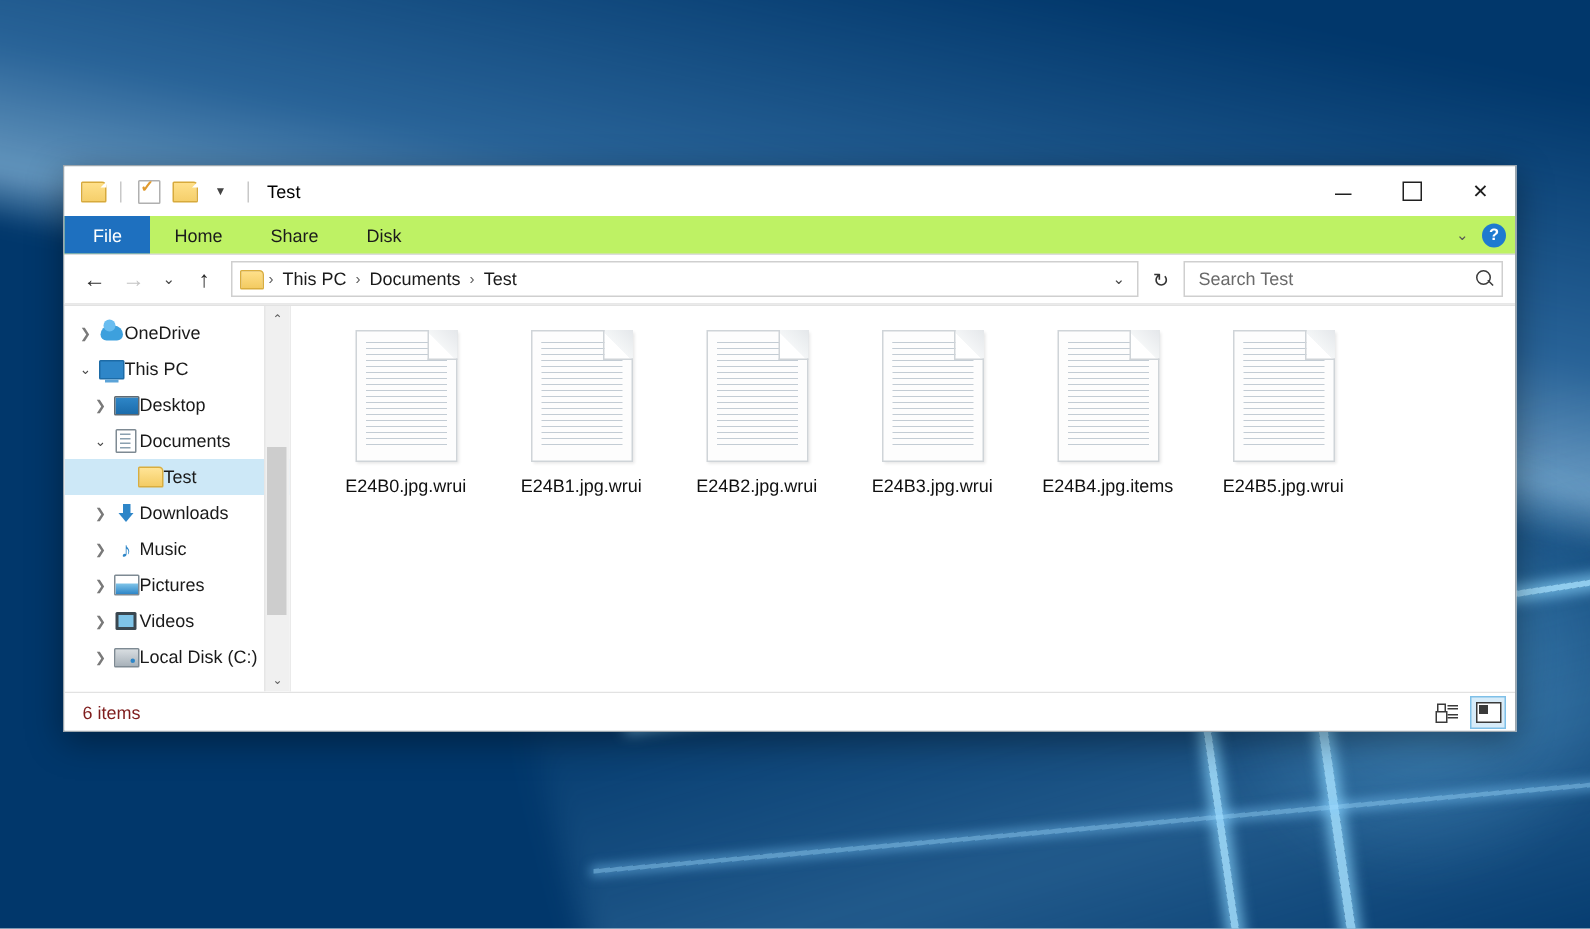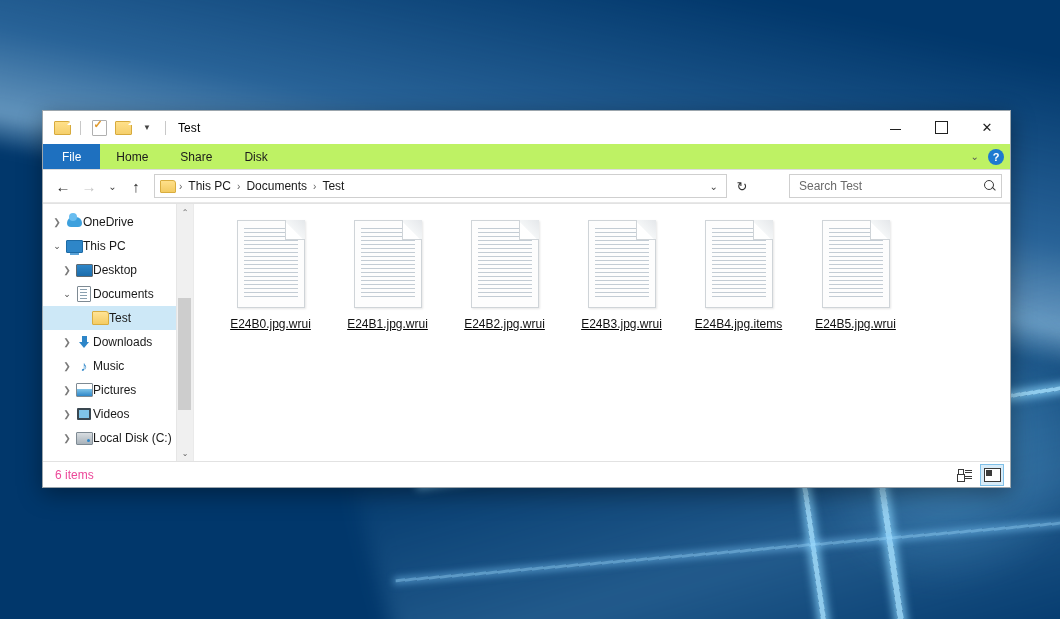--- a/index.html
+++ b/index.html
@@ -184,21 +184,21 @@
   }
   .crumb-sep { color: #606060; font-size: 10px; padding: 0 1px; }
   .crumb-spacer { flex: 1; }
   .crumb-caret { font-size: 10px; color: #444; padding: 0 6px; }
   .refresh-btn {
     width: 24px; height: 22px; display: flex; align-items: center; justify-content: center;
     font-size: 13px; color: #333; border: 1px solid transparent;
   }
   .searchbox {
     width: 200px; height: 22px; border: 1px solid #cfcfcf; background: #fff;
-    display: flex; align-items: center; padding: 0 4px 0 7px; flex: none; margin-left: 32px;
+    display: flex; align-items: center; padding: 0 4px 0 7px; flex: none;
   }
   .searchbox input {
     flex: 1; border: none; outline: none; font-size: 12px;
     font-family: "Liberation Sans", sans-serif; color: #1a1a1a; min-width: 0;
     background: transparent;
   }
   .searchbox input::placeholder { color: #6a6a6a; }
   .mag {
     width: 13px; height: 13px; position: relative; flex: none; margin-left: 3px;
   }
@@ -326,21 +326,21 @@
   }
 
   
   .content {
     flex: 1; background: #fff; position: relative; overflow: hidden;
     padding: 12px 0 0 18px;
   }
   .filegrid { display: flex; flex-wrap: wrap; gap: 0; }
   .fileitem {
     width: 113px; padding: 4px 2px 6px;
-    display: flex; flex-direction: column; align-items: center; text-decoration: underline;
+    display: flex; flex-direction: column; align-items: center;
   }
   .doc-ico {
     width: 66px; height: 86px; position: relative;
     background: #fdfdfd;
     border: 1px solid #cfd4d8;
     border-top-right-radius: 0;
     box-shadow: 1px 1px 2px rgba(0,0,0,0.10);
   }
   .doc-ico .fold2 {
     position: absolute; right: -1px; top: -1px;
@@ -368,21 +368,21 @@
     text-align: center; white-space: nowrap;
   }
 
   
   .statusbar {
     height: 25px; flex: none;
     border-top: 1px solid #e2e2e2;
     background: #fff;
     display: flex; align-items: center;
     padding: 0 6px 0 12px;
-    font-size: 12px; color: #ec4899; text-align: center;
+    font-size: 12px; color: #7f1d1d; text-align: center;
   }
   .status-spacer { flex: 1; }
   .viewbtn {
     width: 22px; height: 20px; display: flex; align-items: center; justify-content: center;
     margin-left: 3px; border: 1px solid transparent;
   }
   .viewbtn.active { border-color: #7fc0e8; background: #d8ecf9; }
   .icn-details {
     width: 14px; height: 11px; position: relative;
   }

